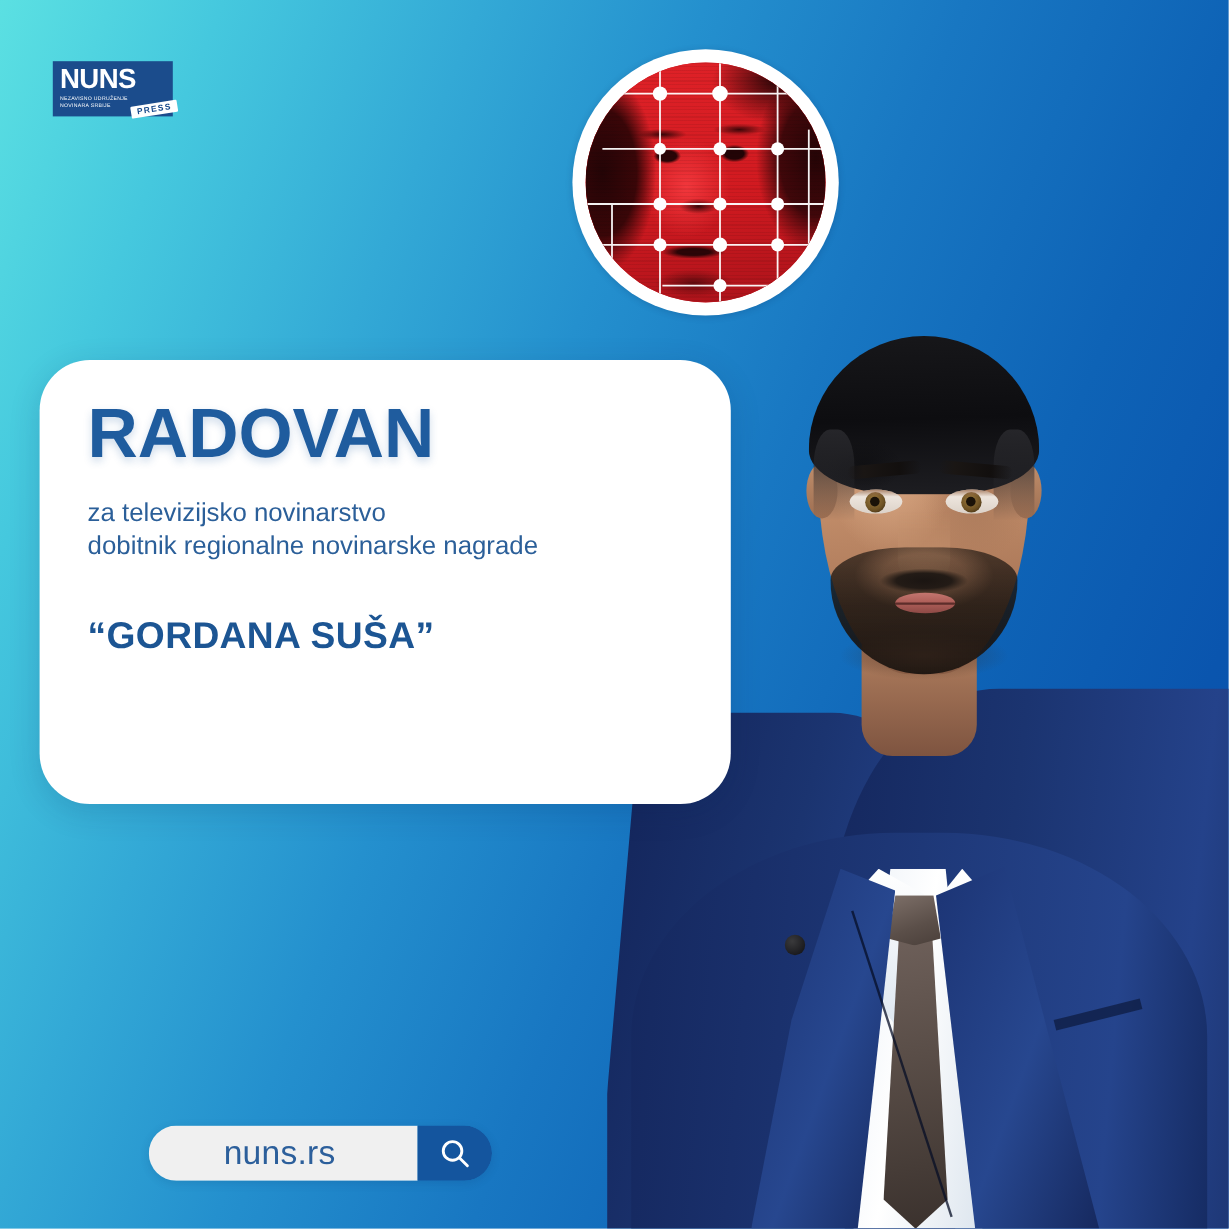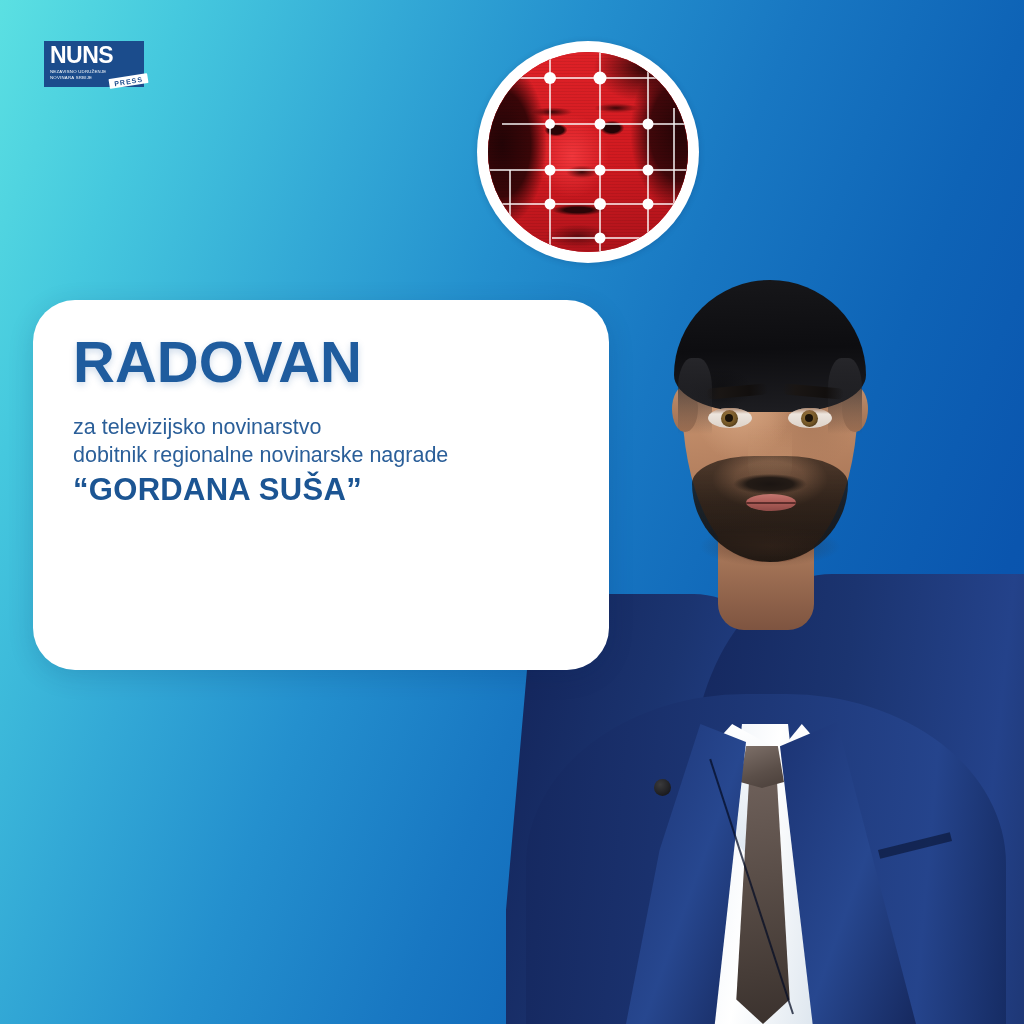--- a/index.html
+++ b/index.html
@@ -22,21 +22,21 @@
         #2490CE 41%,
         #1877C2 56%,
         #0E63B6 72%,
         #0A55AE 86%,
         #0A4FAA 100%);
     overflow:hidden;
   }
 
   
   #logo {
-    position:absolute; left:44px; top:41px;
+    position:absolute; left:44px; top:51px;
     width:100px; height:46px;
     background:#1B4C8C;
     padding:4px 6px 3px 6px;
   }
   #logo-word {
     display:block;
     font-size:23px; font-weight:bold; line-height:0.95;
     color:#FFFFFF; letter-spacing:-0.5px;
     font-family:"Liberation Sans", sans-serif;
   }
@@ -301,20 +301,21 @@
   }
   #name .ln { display:block; }
   #subtitle {
     margin-top:22px;
     font-size:21.5px; font-weight:normal; line-height:1.33;
     color:#2B5F99;
     font-family:"Liberation Sans", sans-serif;
   }
   #subtitle .ln { display:block; }
   #award {
+    margin-top:40px;
     font-size:31px; font-weight:bold; line-height:1.28;
     color:#1C5593; letter-spacing:0.3px;
     font-family:"Liberation Sans", sans-serif;
   }
   #award .ln { display:block; }
 
   
   #search-pill {
     position:absolute; left:124px; top:938px;
     width:286px; height:46px;
@@ -436,14 +437,25 @@
     </div>
     <div id="subtitle">
       <span class="ln">za televizijsko novinarstvo</span>
       <span class="ln">dobitnik regionalne novinarske nagrade</span>
     </div>
     <div id="award">
       <span class="ln">“GORDANA SUŠA”</span>
     </div>
   </div>
 
+  <div id="search-pill">
+    <div id="search-value-wrap">
+      <span id="search-value" title="nuns.rs">nuns.rs</span>
+    </div>
+    <div id="search-button">
+      <svg width="30" height="30" viewBox="0 0 24 24">
+        <circle cx="10.5" cy="10.5" r="6.2" fill="none" stroke="#FFFFFF" stroke-width="1.9"></circle>
+        <line x1="15.2" y1="15.2" x2="20.4" y2="20.4" stroke="#FFFFFF" stroke-width="1.9" stroke-linecap="round"></line>
+      </svg>
+    </div>
+  </div>
 
 </div>
 
 </body></html>

